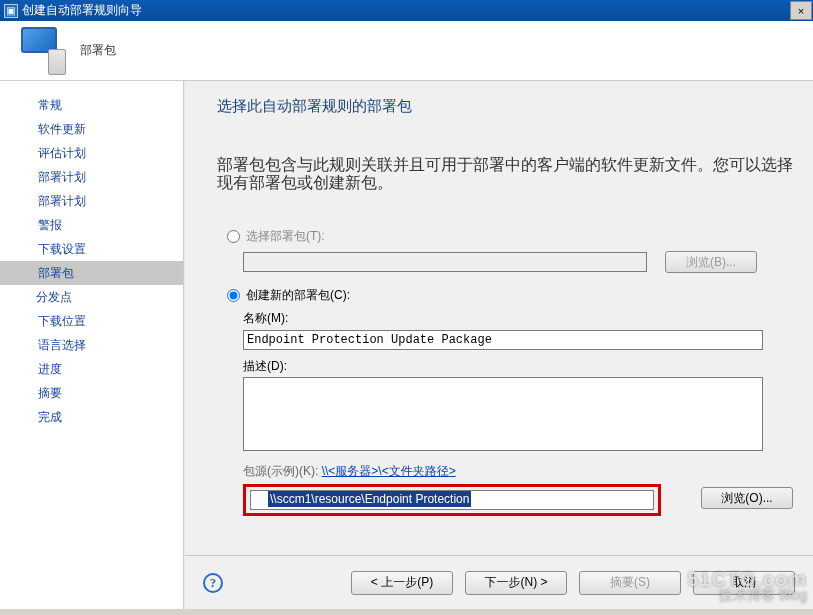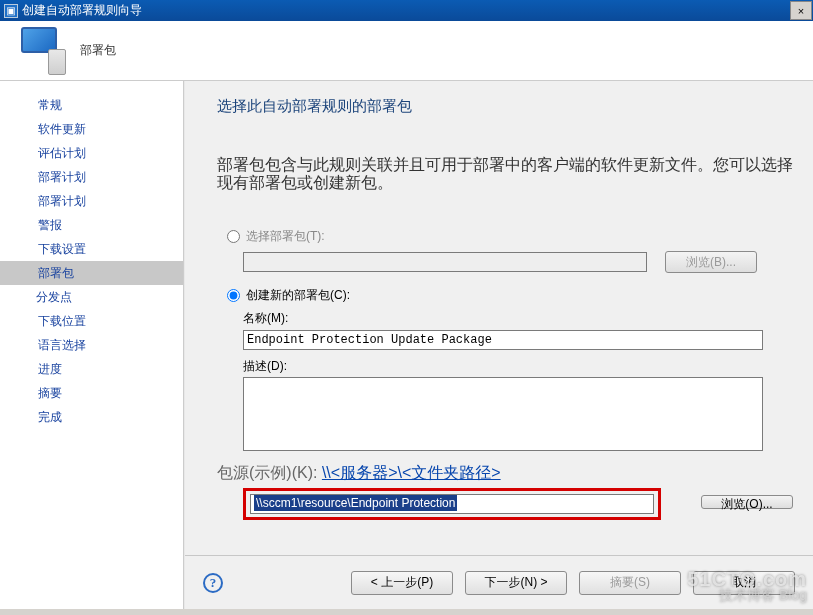--- a/index.html
+++ b/index.html
@@ -75,36 +75,36 @@
       border-radius: 3px; cursor: pointer;
     }
     .btn-browse:disabled { color: #9a9a9a; }
 
     .field-label { font-size: 12px; margin-left: 26px; margin-top: 6px; margin-bottom: 2px; }
     .textarea-wide {
       width: 520px; height: 74px; margin-left: 26px; font-size: 12px;
       border: 1px solid #7a7a7a; resize: none; background:#fff;
     }
 
-    .example-label { font-size:16px; margin-top:8px; color:#666; }
+    .example-label { font-size:12px; margin-left:26px; margin-top:8px; color:#666; }
     .example-link { color:#0645ad; text-decoration:underline; }
 
     .source-row {
       margin-left: 26px; margin-top: 4px; display: flex; align-items: center;
       border: 3px solid #d40000; padding: 3px 4px; width: 418px; box-sizing: border-box;
       position:relative;
     }
     .source-input {
       flex: 1; height: 20px; font-size: 12px; font-family: "Courier New", monospace;
-      border: 1px solid #7a7a7a; padding: 1px 3px; background:#fff;
+      border: 1px solid #7a7a7a; padding: 1px 17px; background:#fff;
     }
     .source-highlight {
       background: #1a3f8a; color: #fff; padding:1px 2px;
     }
-    .source-btn { width: 92px; height:14px; font-size:12px; margin-left: 40px;
+    .source-btn { width: 92px; height:22px; font-size:12px; margin-left: 40px;
       background: linear-gradient(#f4f4f4,#dedede); border:1px solid #8b8b8b; border-radius:3px; cursor:pointer; }
 
     .source-outer { display:flex; align-items:center; }
 
     
     .bottombar {
       position: absolute; left: 0; right: 0; bottom: 0; height: 54px;
       border-top: 1px solid #c7c7c7; background: #f0f0f0;
       display: flex; align-items: center; padding: 0 18px; gap: 12px;
     }

